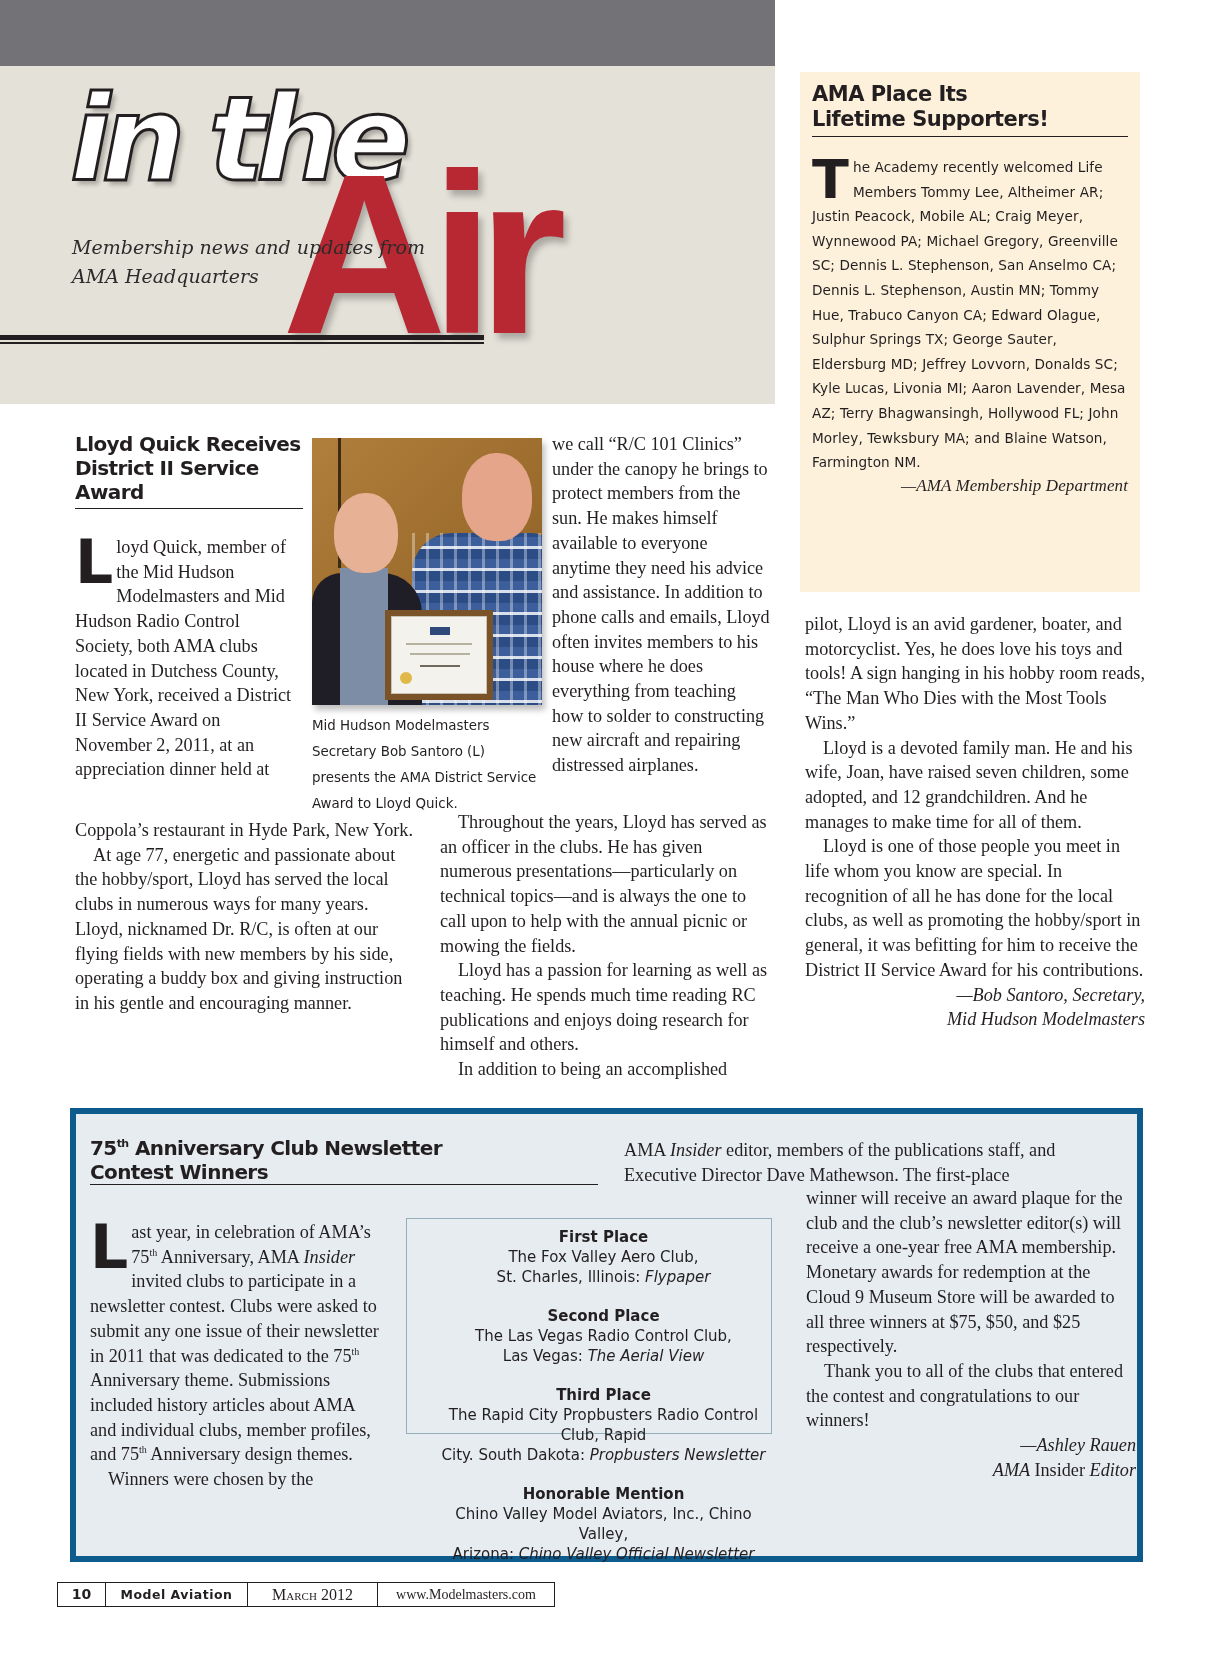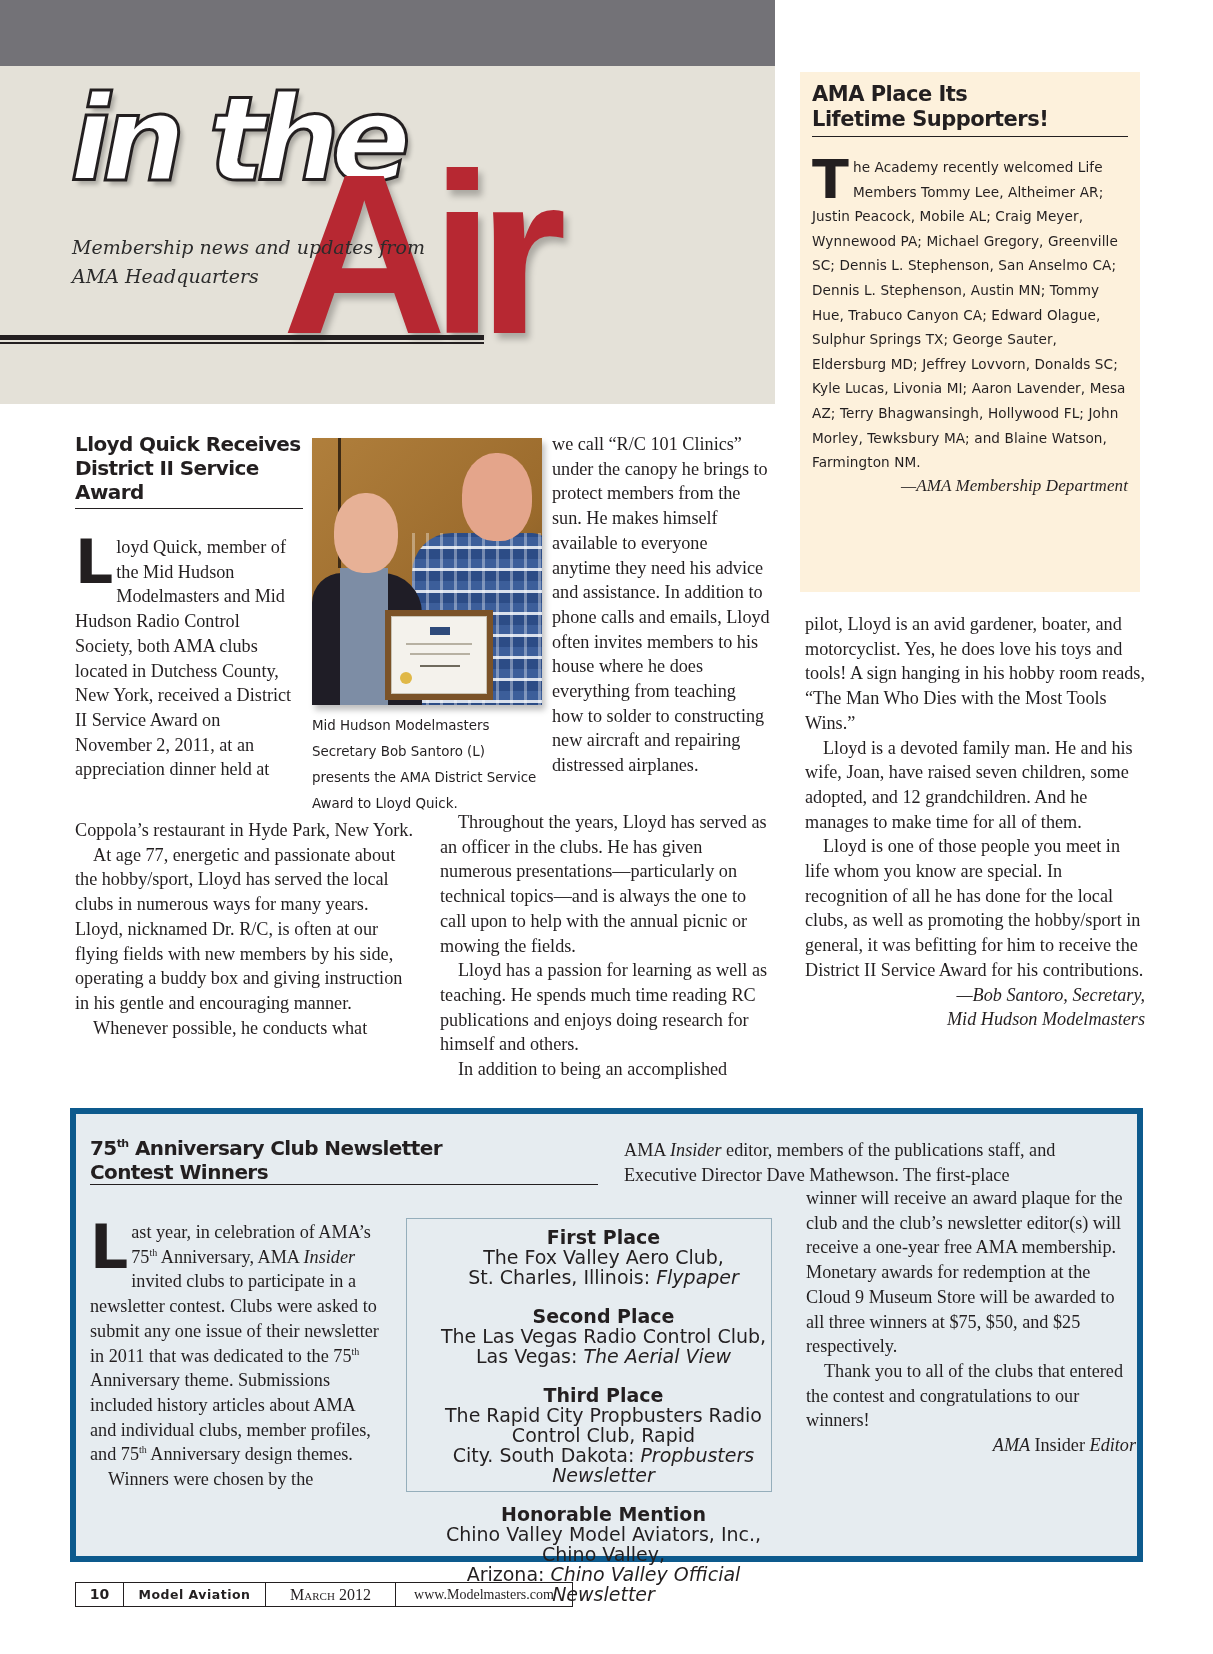--- a/index.html
+++ b/index.html
@@ -106,30 +106,30 @@
     border-bottom: 1.5px solid #231f20;
   }
   .contest-head sup, .ccol sup { font-size: 0.55em; vertical-align: super; line-height: 0; }
   .ccol { position: absolute; font-size: 18.2px; line-height: 24.7px; color: #231f20; }
   .ccol p.indent { text-indent: 18px; }
   .ccol1 { left: 14px; top: 106px; width: 290px; }
   .ccol2-top { left: 548px; top: 24px; width: 500px; }
   .ccol2 { left: 730px; top: 72px; width: 330px; }
   .ccol2 .sig { text-align: right; font-style: italic; }
   .winners {
-    position: absolute; left: 330px; top: 104px; width: 366px; height: 274px;
+    position: absolute; left: 330px; top: 104px; width: 366px; height: 216px;
     border: 1px solid #95aebb; padding-top: 8px; text-align: center;
-    font-family: "DejaVu Sans", sans-serif; font-size: 19px; line-height: 20px; color: #231f20; padding-left: 29px;
+    font-family: "DejaVu Sans", sans-serif; font-size: 15px; line-height: 20px; color: #231f20; padding-left: 29px;
   }
   .winners .place { font-weight: bold; }
   .winners .entry { margin-bottom: 19px; }
 
   
   .footer {
-    position: absolute; left: 75px; top: 1582px; height: 25px; display: flex;
+    position: absolute; left: 57px; top: 1582px; height: 25px; display: flex;
     border: 1px solid #231f20; font-size: 14px; line-height: 23px; color: #231f20;
   }
   .footer > div { border-right: 1px solid #231f20; padding: 0 12px; }
   .footer > div:last-child { border-right: none; }
   .f-page { width: 48px; font-family: "DejaVu Sans", sans-serif; font-weight: bold; text-align: center; }
   .f-mag { width: 142px; font-family: "DejaVu Sans", sans-serif; font-weight: bold; font-size: 12.5px; text-align: center; letter-spacing: 0.5px; }
   .f-date { width: 130px; font-variant: small-caps; font-size: 16px; text-align: center; }
   .f-url { width: 176px; font-size: 14px; text-align: center; }
 </style>
 </head>
@@ -158,21 +158,20 @@
 </div>
 
 <div class="article-head">Lloyd Quick Receives District II Service Award</div>
 
 <div class="col col1-top">
   <p><span class="serif-drop">L</span><span>loyd Quick, member of the Mid Hudson Modelmasters and Mid Hudson Radio Control Society, both AMA clubs located in Dutchess County, New York, received a District II Service Award on November 2, 2011, at an appreciation dinner held at</span></p>
 </div>
 <div class="col col1-bot">
   <p>Coppola’s restaurant in Hyde Park, New York.</p>
   <p class="indent">At age 77, energetic and passionate about the hobby/sport, Lloyd has served the local clubs in numerous ways for many years. Lloyd, nicknamed Dr. R/C, is often at our flying fields with new members by his side, operating a buddy box and giving instruction in his gentle and encouraging manner.</p>
-  <p class="indent">Whenever possible, he conducts what</p>
 </div>
 
 <div class="photo">
   <div class="wall"></div>
   <div class="door"></div>
   <div class="m2-body"></div>
   <div class="m2-head"></div>
   <div class="m1-body"></div>
   <div class="m1-shirt"></div>
   <div class="m1-head"></div>
@@ -238,20 +237,21 @@
       <div><span>Arizona: </span><i>Chino Valley Official Newsletter</i></div>
     </div>
   </div>
 
   <div class="ccol ccol2-top">
     <p><span>AMA </span><i>Insider</i><span> editor, members of the publications staff, and Executive Director Dave Mathewson. The first-place</span></p>
   </div>
   <div class="ccol ccol2">
     <p>winner will receive an award plaque for the club and the club’s newsletter editor(s) will receive a one-year free AMA membership. Monetary awards for redemption at the Cloud 9 Museum Store will be awarded to all three winners at $75, $50, and $25 respectively.</p>
     <p class="indent">Thank you to all of the clubs that entered the contest and congratulations to our winners!</p>
+    <div class="sig">—Ashley Rauen</div>
     <div class="sig"><span>AMA </span><span style="font-style:normal">Insider</span><span> Editor</span></div>
   </div>
 </div>
 
 <div class="footer">
   <div class="f-page">10</div>
   <div class="f-mag">Model Aviation</div>
   <div class="f-date">March 2012</div>
   <div class="f-url">www.Modelmasters.com</div>
 </div>

